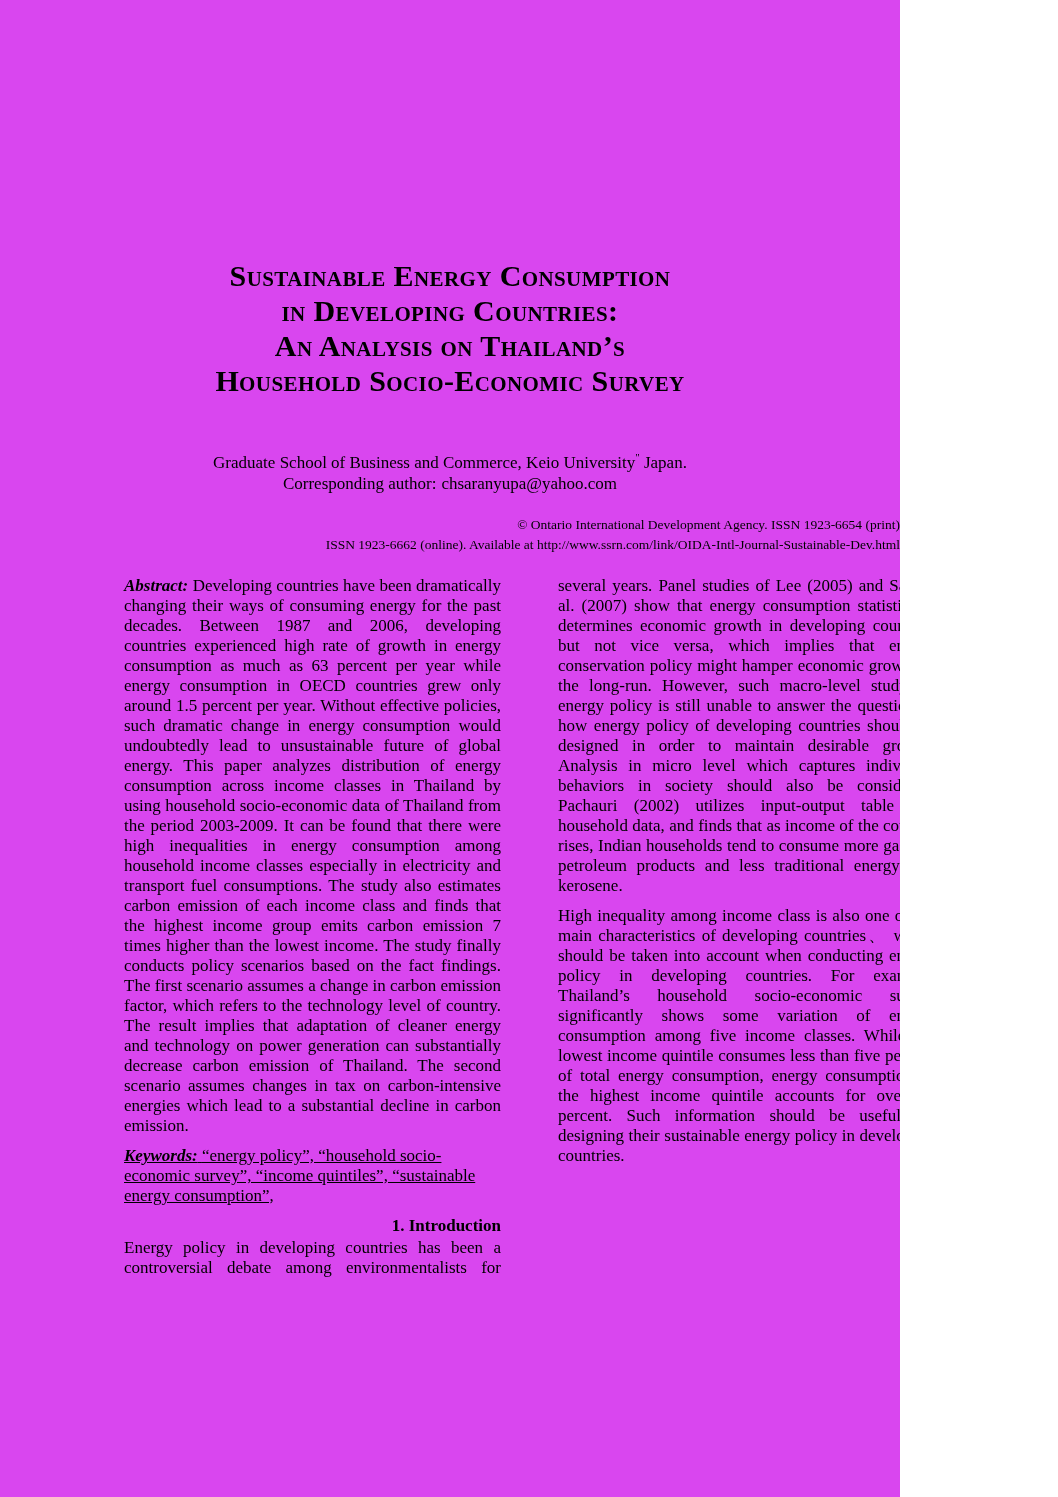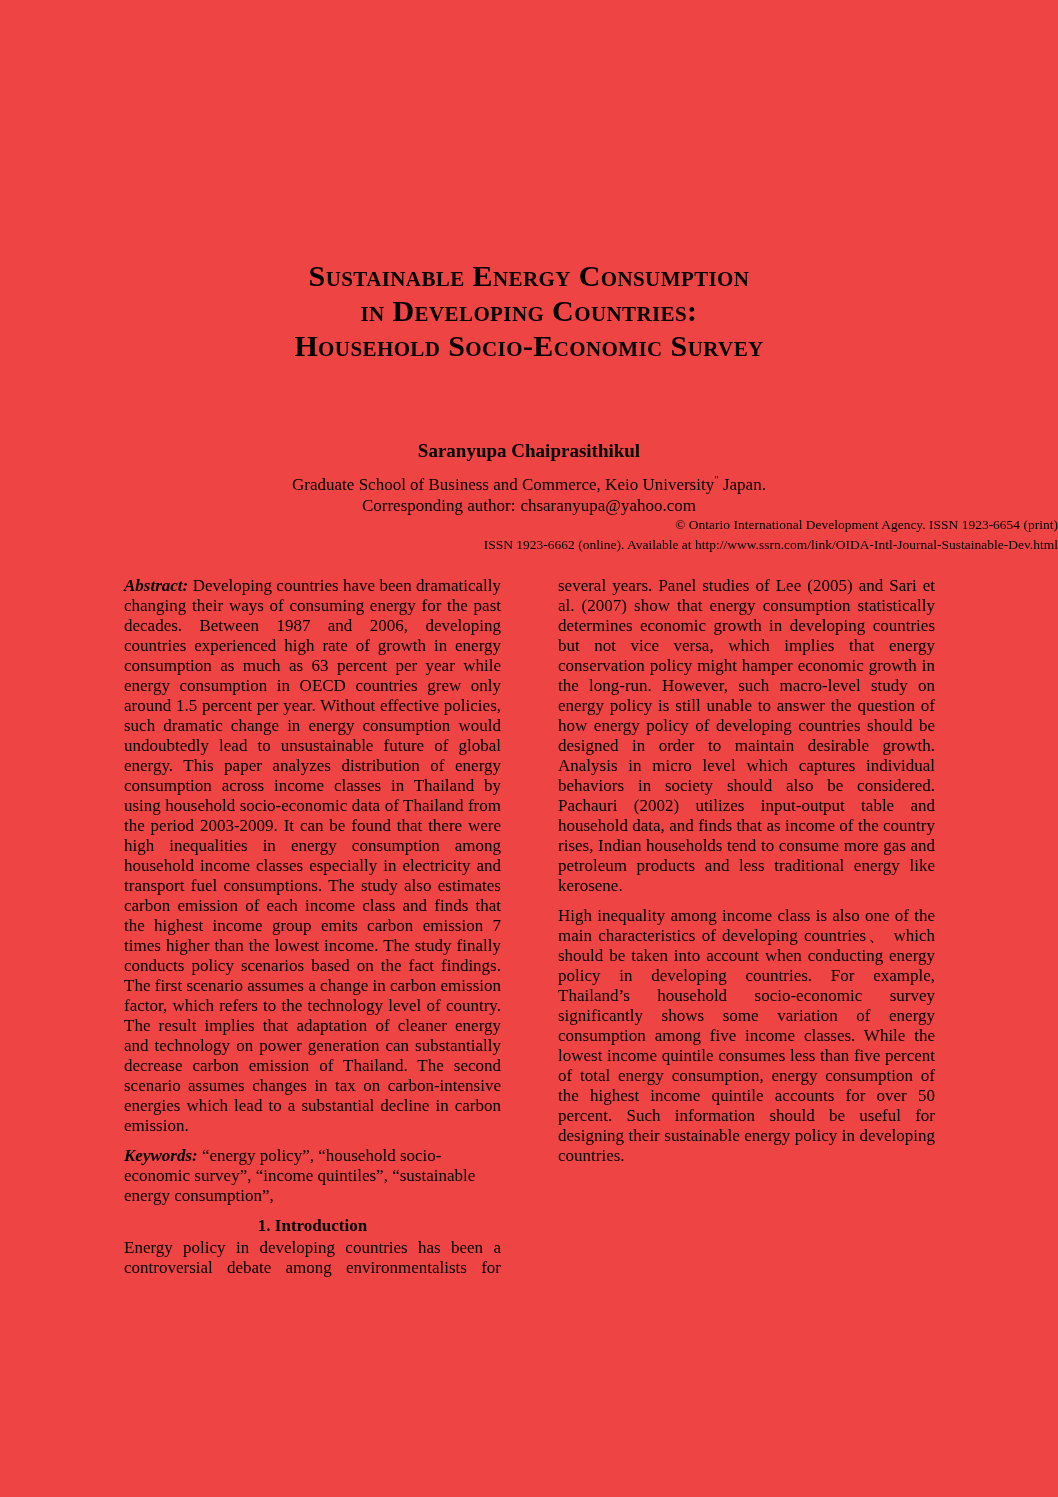--- a/index.html
+++ b/index.html
@@ -1,20 +1,20 @@
 <!DOCTYPE html>
 <html><head>
 <meta charset="utf-8">
 <style>
   html, body { margin: 0; padding: 0; background: #ffffff; }
   .page {
     position: relative;
-    width: 1058px;
+    width: 900px;
     height: 1497px;
-    background: #ef4444;
+    background: #d946ef;
     color: #000000;
     font-family: "Liberation Serif", serif;
     overflow: hidden;
   }
   .title-block {
     position: absolute;
     top: 258px;
     left: 0;
     width: 100%;
     text-align: center;
@@ -55,43 +55,43 @@
   }
   .col {
     width: 377px;
     font-size: 17px;
     line-height: 20px;
     text-align: justify;
     hyphens: none;
   }
   .col p { margin: 0 0 10px 0; }
   .runin { font-weight: bold; font-style: italic; }
-  .keywords-para { text-align: left; margin-bottom: 8px; }
+  .keywords-para { text-align: left; margin-bottom: 8px; text-decoration: underline; }
   .intro-heading {
     font-size: 17px;
     font-weight: bold;
     line-height: 20px;
     margin: 0 0 2px 0;
-    text-align: center;
+    text-align: right;
   }
   .intro-para { text-align: justify; text-align-last: justify; margin-bottom: 0 !important; }
 </style>
 </head>
 <body>
 
 <div class="page">
 
   <header class="title-block">
     <div class="title-line">Sustainable Energy Consumption</div>
     <div class="title-line">in Developing Countries:</div>
+    <div class="title-line">An Analysis on Thailand’s</div>
     <div class="title-line">Household Socio-Economic Survey</div>
   </header>
 
   <section class="author-block">
-    <div class="author-name">Saranyupa Chaiprasithikul</div>
     <div class="author-affiliation"><span>Graduate School of Business and Commerce, Keio University</span><sup class="marker">"</sup><span> Japan.</span></div>
     <div class="author-corresponding"><span>Corresponding author:</span><span class="email">chsaranyupa@yahoo.com</span></div>
   </section>
 
   <section class="imprint">
     <div>© Ontario International Development Agency. ISSN 1923-6654 (print)</div>
     <div>ISSN 1923-6662 (online). Available at http://www.ssrn.com/link/OIDA-Intl-Journal-Sustainable-Dev.html</div>
   </section>
 
   <main class="columns">

